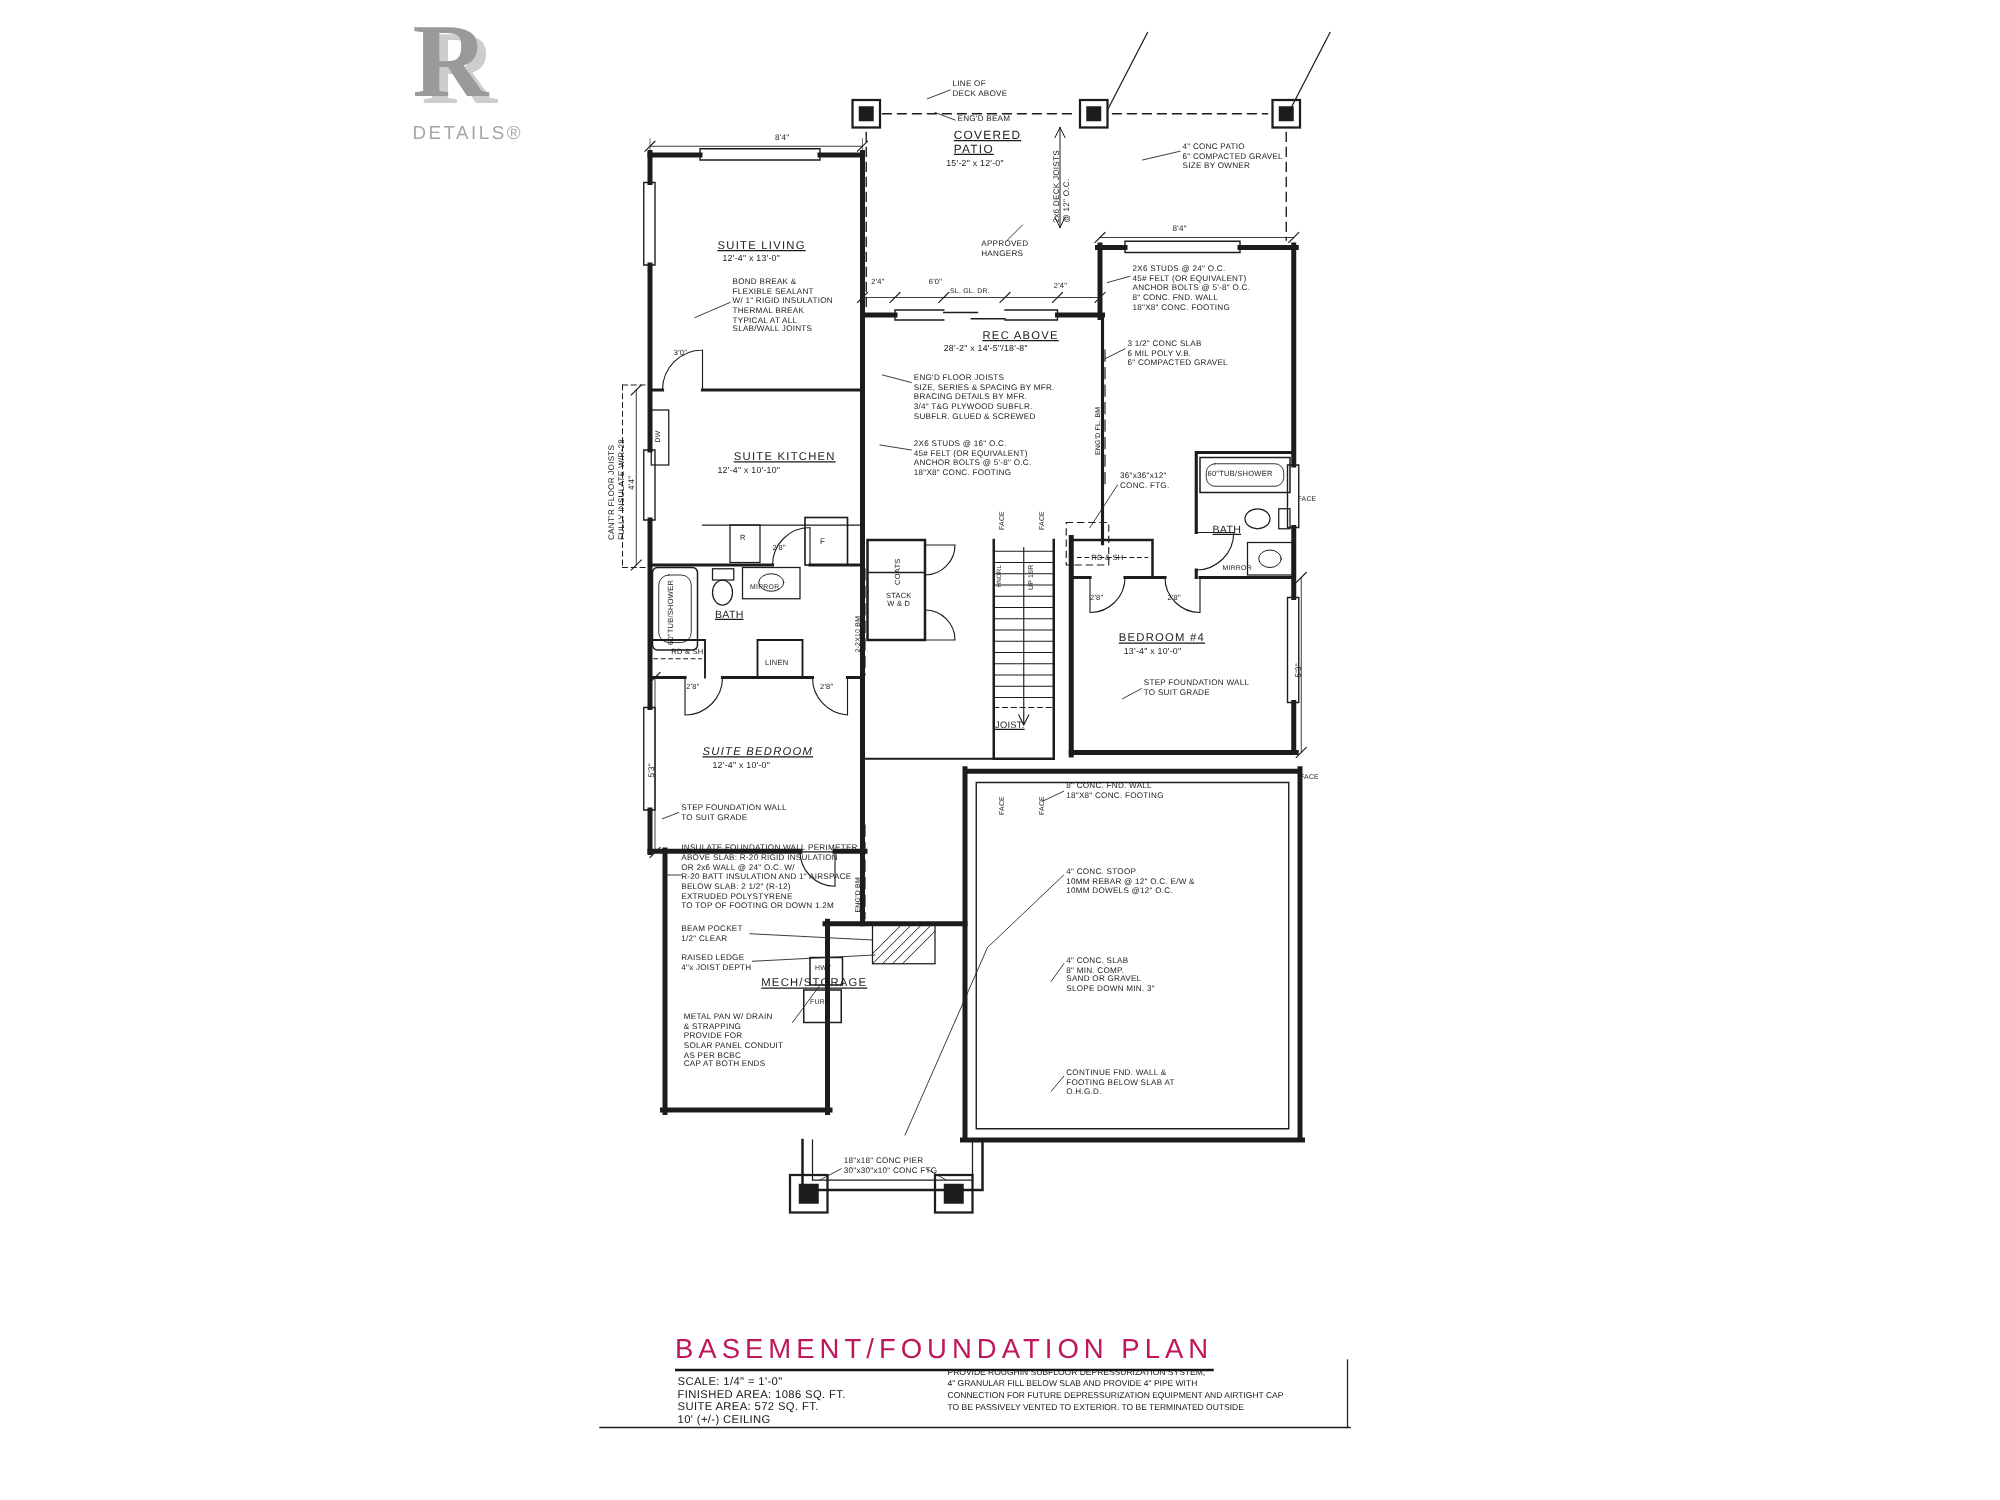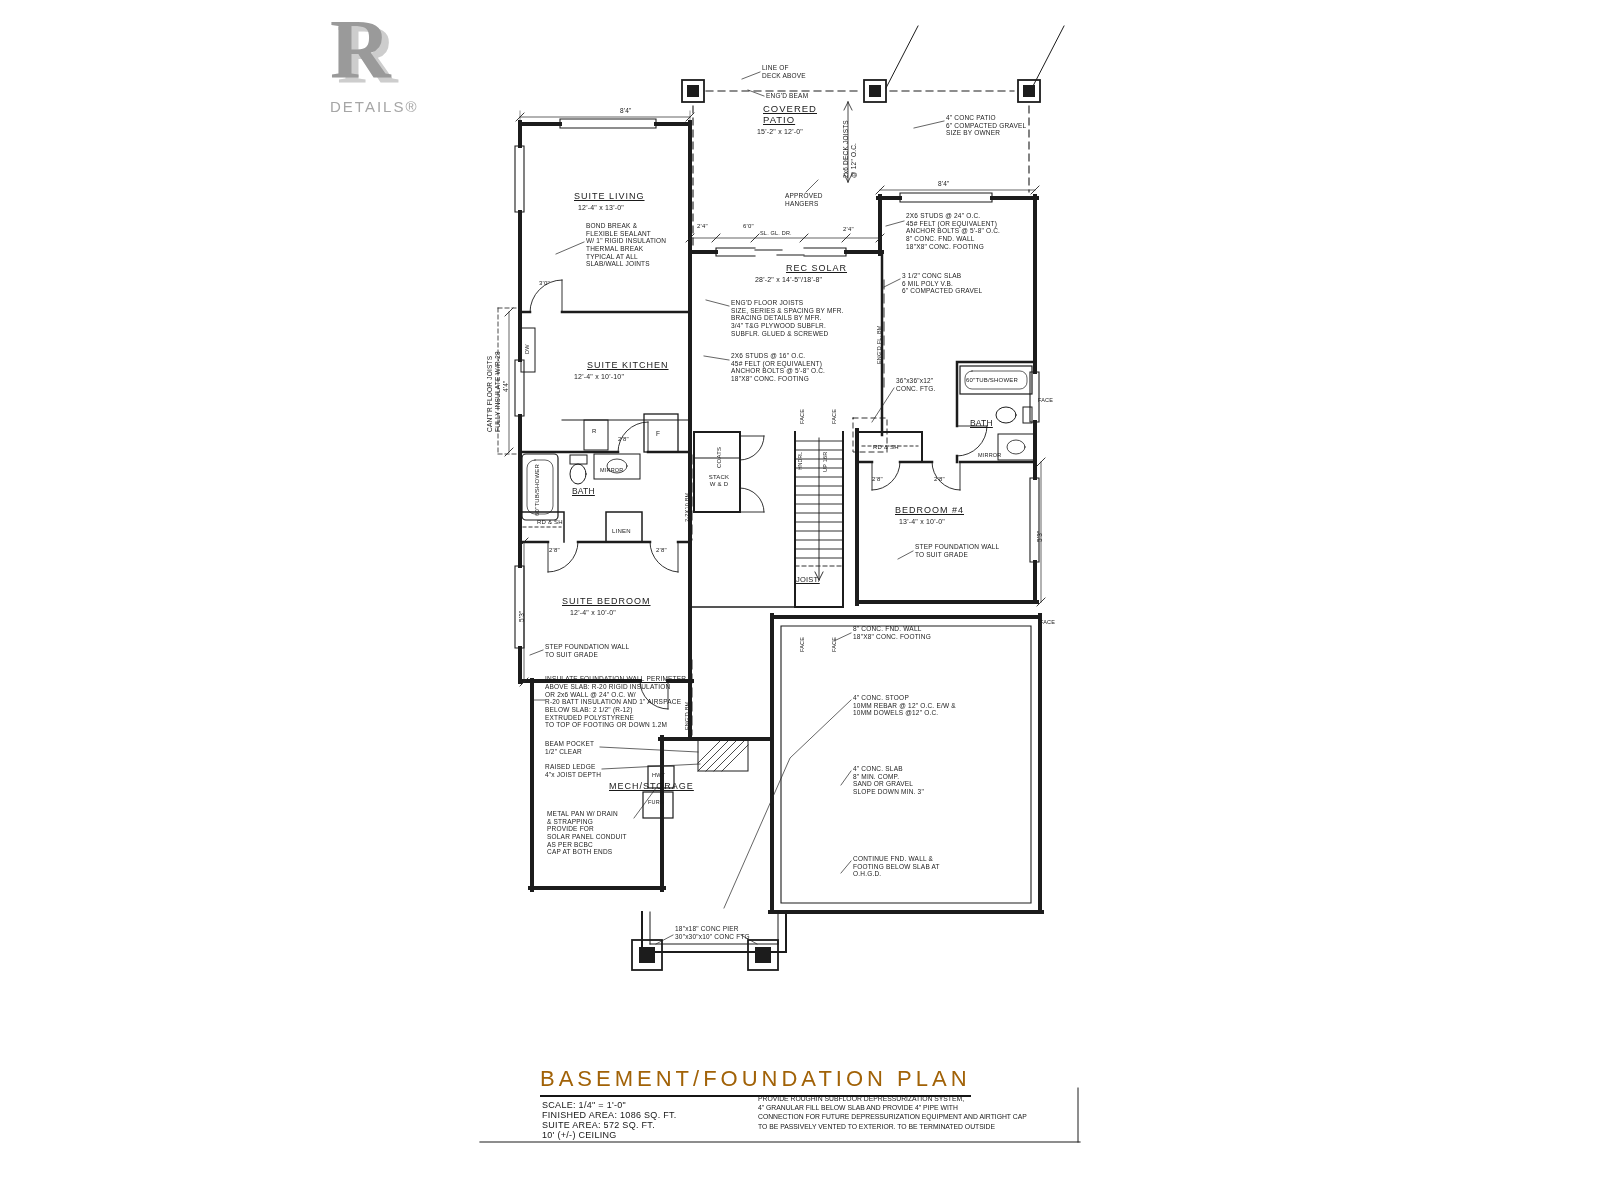--- a/index.html
+++ b/index.html
@@ -10,21 +10,21 @@
   .lbl{position:absolute;font-family:"Liberation Sans",sans-serif;font-size:6.5px;line-height:1.18;
        color:#1a1a1a;white-space:pre-line;letter-spacing:0.2px;}
   .lbl.u{text-decoration:underline;}
   
   .logo{position:absolute;left:330px;top:10px;width:110px;}
   .logo-r{font-family:"Liberation Serif",serif;font-weight:bold;font-size:84px;line-height:0.95;
           color:#9a9a9a;text-shadow:7px 5px 0 #cdcdcd;}
   .logo-text{margin-top:8px;font-size:15px;letter-spacing:2px;color:#a6a6a6;}
   
   .tb-title{position:absolute;left:540px;top:1066px;font-size:22px;letter-spacing:4px;
-            color:#a16207;border-bottom:2px solid #151515;padding-bottom:3px;white-space:nowrap;}
+            color:#be185d;border-bottom:2px solid #151515;padding-bottom:3px;white-space:nowrap;}
   .tb-line{position:absolute;left:542px;font-size:9px;letter-spacing:0.3px;color:#151515;white-space:nowrap;}
   .tb-notes{position:absolute;left:758px;top:1094px;font-size:6.8px;line-height:1.35;color:#151515;white-space:pre-line;}
 </style>
 </head>
 <body>
 
 <div class="page">
 
   <div class="logo">
     <div class="logo-r">R</div>
@@ -229,29 +229,29 @@
       <path d="M1078,1088 V1142" stroke-width="1"></path>
     </g>
   </svg>
 
   <div style="position:absolute;inset:0;">
       <div class="lbl u" style="left: 763px; top: 103px; font-size: 9.5px; letter-spacing: 1px;">COVERED
 PATIO</div>
       <div class="lbl" style="left: 757px; top: 128px; font-size: 7px;">15'-2" x 12'-0"</div>
       <div class="lbl u" style="left: 574px; top: 191px; font-size: 9px; letter-spacing: 1px;">SUITE LIVING</div>
       <div class="lbl" style="left: 578px; top: 204px; font-size: 7px;">12'-4" x 13'-0"</div>
-      <div class="lbl u" style="left: 786px; top: 263px; font-size: 9px; letter-spacing: 1px;">REC SOLAR</div>
+      <div class="lbl u" style="left: 786px; top: 263px; font-size: 9px; letter-spacing: 1px;">REC ABOVE</div>
       <div class="lbl" style="left: 755px; top: 276px; font-size: 7px;">28'-2" x 14'-5"/18'-8"</div>
       <div class="lbl u" style="left: 571px; top: 360px; font-size: 9px; letter-spacing: 1px; margin-left: 16px;">SUITE KITCHEN</div>
       <div class="lbl" style="left: 574px; top: 373px; font-size: 7px;">12'-4" x 10'-10"</div>
       <div class="lbl u" style="left: 572px; top: 486px; font-size: 8.5px;">BATH</div>
       <div class="lbl u" style="left: 970px; top: 418px; font-size: 8.5px;">BATH</div>
       <div class="lbl u" style="left: 895px; top: 505px; font-size: 9px; letter-spacing: 1px;">BEDROOM #4</div>
       <div class="lbl" style="left: 899px; top: 518px; font-size: 7px;">13'-4" x 10'-0"</div>
-      <div class="lbl u" style="left: 562px; top: 596px; font-size: 9px; letter-spacing: 1px;">SUITE BEDROOM</div>
+      <div class="lbl u" style="left: 562px; top: 596px; font-size: 9px; letter-spacing: 1px; font-style: italic;">SUITE BEDROOM</div>
       <div class="lbl" style="left: 570px; top: 609px; font-size: 7px;">12'-4" x 10'-0"</div>
       <div class="lbl u" style="left: 565px; top: 781px; font-size: 9px; letter-spacing: 1px; margin-left: 44px;">MECH/STORAGE</div>
       <div class="lbl u" style="left: 796px; top: 576px; font-size: 7.5px;">JOIST.</div>
       <div class="lbl" style="left: 762px; top: 64px;">LINE OF
 DECK ABOVE</div>
       <div class="lbl" style="left: 766px; top: 92px;">ENG'D BEAM</div>
       <div class="lbl" style="left: 842px; top: 178px; transform-origin: 0px 0px; transform: rotate(-90deg);">2x6 DECK JOISTS
 @ 12" O.C.</div>
       <div class="lbl" style="left: 946px; top: 114px;">4" CONC PATIO
 6" COMPACTED GRAVEL

